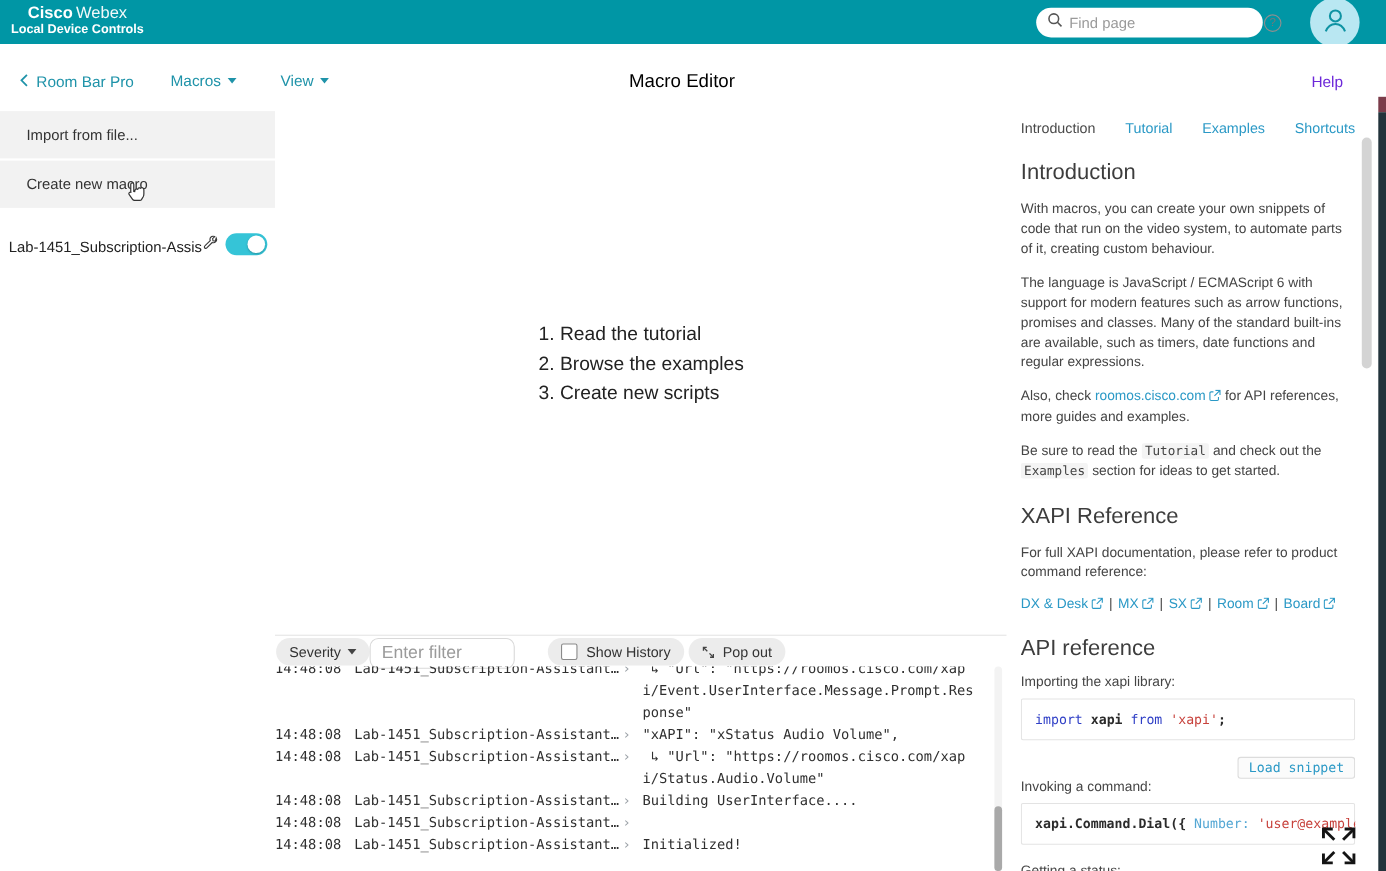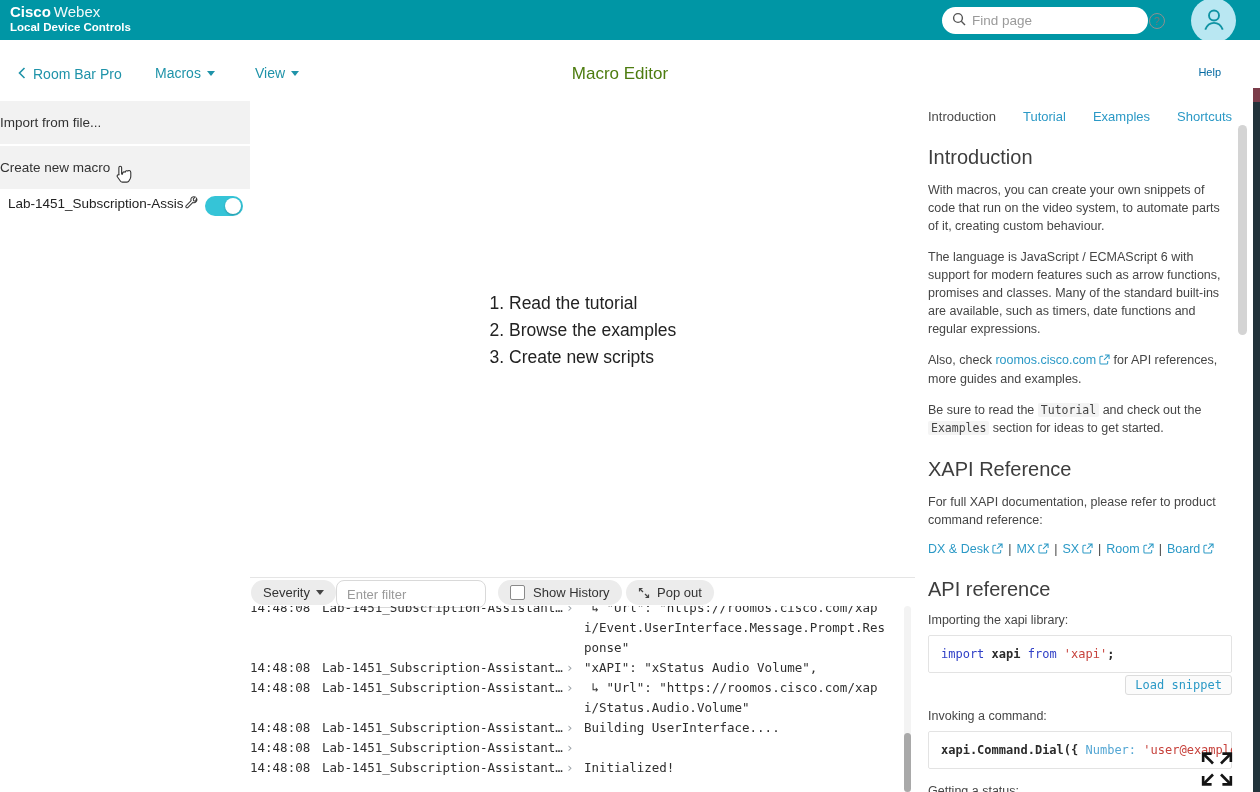--- a/index.html
+++ b/index.html
@@ -5,21 +5,21 @@
   * { margin:0; padding:0; box-sizing:border-box; }
   html,body { background:#ffffff; }
   .screen {
     position:relative; width:1260px; height:792px; overflow:hidden;
     background:#ffffff; font-family:"Liberation Sans", sans-serif; color:#3c3c3c;
   }
 
   
   .header { position:absolute; left:0; top:0; width:1260px; height:40px; background:#0096a5; }
   .brand { position:absolute; left:10px; top:3px; color:#ffffff; line-height:1.15; }
-  .brand-line1 { font-size:15px; }
+  .brand-line1 { font-size:15px;text-align:center; }
   .brand-line1 .b1 { font-weight:bold; }
   .brand-line1 .b2 { font-weight:300; opacity:.95; margin-left:3px; }
   .brand-line2 { font-size:11.5px; font-weight:bold; margin-top:1px; }
   .search-pill {
     position:absolute; left:942px; top:7px; width:206px; height:27px;
     background:#ffffff; border-radius:14px; display:flex; align-items:center; padding:0 8px 0 10px;
   }
   .search-pill input {
     border:none; outline:none; flex:1; font-size:13.5px; color:#333;
     font-family:"Liberation Sans", sans-serif; background:transparent; margin-left:6px;
@@ -34,33 +34,33 @@
     background:#b9e7f2; display:flex; align-items:center; justify-content:center;
   }
 
   
   .navbar { position:absolute; left:0; top:40px; width:1260px; height:60px; background:#ffffff; }
   .back-link { position:absolute; left:18px; top:26px; font-size:14px; color:#1f93a9; display:flex; align-items:center; gap:7px; cursor:pointer; }
   .menu-item { position:absolute; top:25px; font-size:14px; color:#1f93a9; cursor:pointer; }
   .menu-macros { left:155px; }
   .menu-view { left:255px; }
   .caret { display:inline-block; width:0; height:0; border-left:4px solid transparent; border-right:4px solid transparent; border-top:5px solid currentColor; margin-left:6px; vertical-align:2px; }
-  .page-title { position:absolute; left:620px; top:24px; transform:translateX(-50%); font-size:17px; color:#4d7c0f; }
-  .help-link { position:absolute; right:39px; top:26px; font-size:11px; color:#0369a1; cursor:pointer; }
+  .page-title { position:absolute; left:620px; top:24px; transform:translateX(-50%); font-size:17px; color:#000000; }
+  .help-link { position:absolute; right:39px; top:26px; font-size:14px; color:#6d28d9; cursor:pointer; }
 
   
   .side-row {
     position:absolute; left:0; width:250px; height:43px; background:#f2f2f2;
-    display:flex; align-items:center; padding-left:0; font-size:13.5px; color:#333; cursor:pointer;
+    display:flex; align-items:center; padding-left:24px; font-size:13.5px; color:#333; cursor:pointer;
   }
   .side-import { top:101px; }
   .side-create { top:146px; }
   .macro-row {
     position:absolute; left:0; top:196px; width:250px; height:36px; background:#ffffff;
-    display:flex; align-items:flex-start; padding-left:8px; font-size:13.5px; color:#222;
+    display:flex; align-items:flex-end; padding-left:8px; font-size:13.5px; color:#222;
   }
   .macro-name { width:176px; overflow:hidden; white-space:nowrap; }
   .wrench { flex:0 0 auto; margin-right:6px; cursor:pointer; }
   .toggle {
     position:relative; width:38px; height:20px; border-radius:10px; background:#35c4d7; flex:0 0 auto; cursor:pointer;
   }
   .toggle .knob {
     position:absolute; right:2px; top:2px; width:16px; height:16px; border-radius:50%;
     background:#ffffff; box-shadow:0 1px 2px rgba(0,0,0,.25);
   }
@@ -71,22 +71,22 @@
   .onboarding ol { padding-left:22px; font-size:17.5px; color:#222; line-height:27px; }
 
   
   .console-divider { position:absolute; left:250px; top:577px; width:665px; height:1px; background:#e5e5e5; }
   .tb-pill {
     position:absolute; top:580px; height:25px; background:#ececec; border-radius:13px;
     display:flex; align-items:center; padding:0 12px; font-size:13px; color:#333; cursor:pointer; white-space:nowrap;
   }
   .tb-severity { left:251px; }
   .tb-filter {
-    position:absolute; left:336px; top:580px; width:150px; height:25px;
-    border:1px solid #d9d9d9; border-radius:8px; font-size:13px; color:#333; padding:13px 10px;
+    position:absolute; left:336px; top:580px; width:132px; height:25px;
+    border:1px solid #d9d9d9; border-radius:8px; font-size:16px; color:#333; padding:13px 10px;
     outline:none; font-family:"Liberation Sans", sans-serif;
   }
   .tb-filter::placeholder { color:#9a9a9a; }
   .tb-history { left:498px; }
   .tb-popout { left:626px; }
   .checkbox { width:15px; height:15px; border:1.5px solid #8a8a8a; border-radius:2px; background:#fff; margin-right:8px; }
   .popout-icon { margin-right:7px; display:inline-flex; }
 
   .clog { position:absolute; left:250px; top:606px; width:656px; height:186px; overflow:hidden; }
   .clog-inner { margin-top:-8px; }
@@ -113,27 +113,27 @@
   }
   .dlink { color:#2b99c6; text-decoration:none; cursor:pointer; white-space:nowrap; }
   .ext { display:inline-block; vertical-align:-1px; margin-left:3px; color:#2b99c6; }
   .xapi-links { font-size:12.5px; margin:0 0 13px 0; color:#454545; }
   .xapi-links .sep { margin:0 5px; color:#454545; }
   .section-gap { height:8px; }
   .code-label { font-size:12.5px; color:#454545; margin:0 0 8px 0; }
   .code-box {
     border:1px solid #e3e3e3; border-radius:2px; background:#ffffff; padding:9px 12px;
     font-family:"DejaVu Sans Mono", monospace; font-size:12px; line-height:18px; color:#2b2b2b;
-    margin-bottom:2px; white-space:pre;
+    margin-bottom:15px; white-space:pre;
   }
   .c-base { font-weight:bold; color:#2b2b2b; }
   .c-kw { color:#2f3fc6; }
   .c-str { color:#c7423c; }
   .c-prop { color:#54a7d4; }
-  .load-row { text-align:right; margin-bottom:14px; }
+  .load-row { text-align:right; }
   .load-pill {
     display:inline-block; border:1px solid #dcdcdc; border-radius:3px; background:#fbfbfb;
     font-family:"DejaVu Sans Mono", monospace; font-size:12px; color:#2b99c6; padding:2px 9px; cursor:pointer; white-space:nowrap;
   }
   .getting-label { position:absolute; left:0; top:684px; font-size:12.5px; color:#454545; }
 
   .expand-icon { position:absolute; left:1198px; top:749px; z-index:6; }
 
   
   .page-scroll-thumb { position:absolute; left:1238px; top:125px; width:9px; height:210px; background:#d4d4d4; border-radius:5px; }

